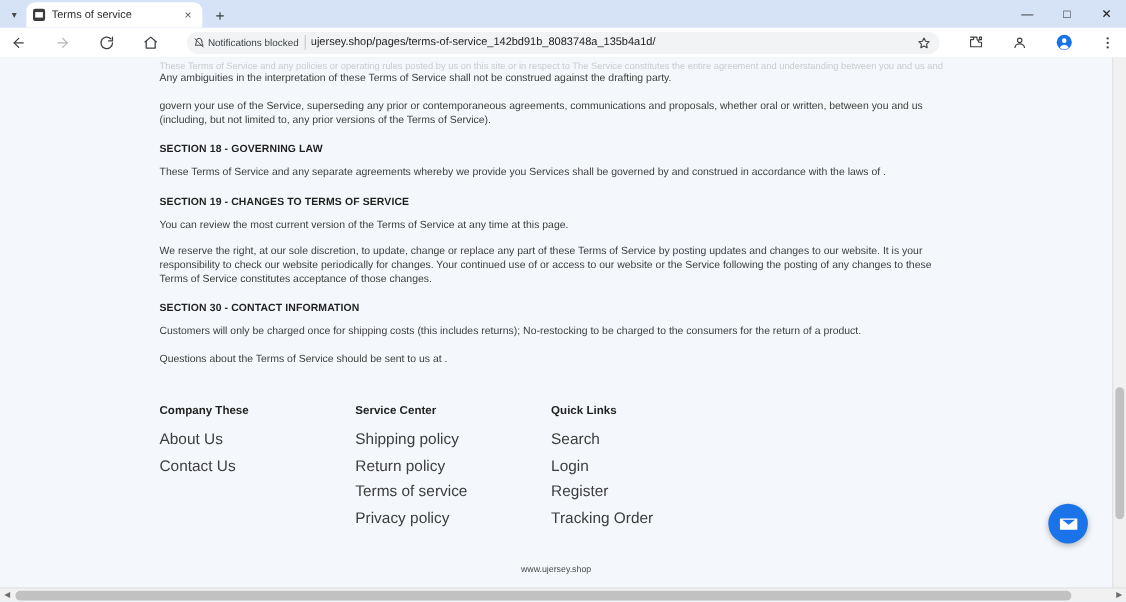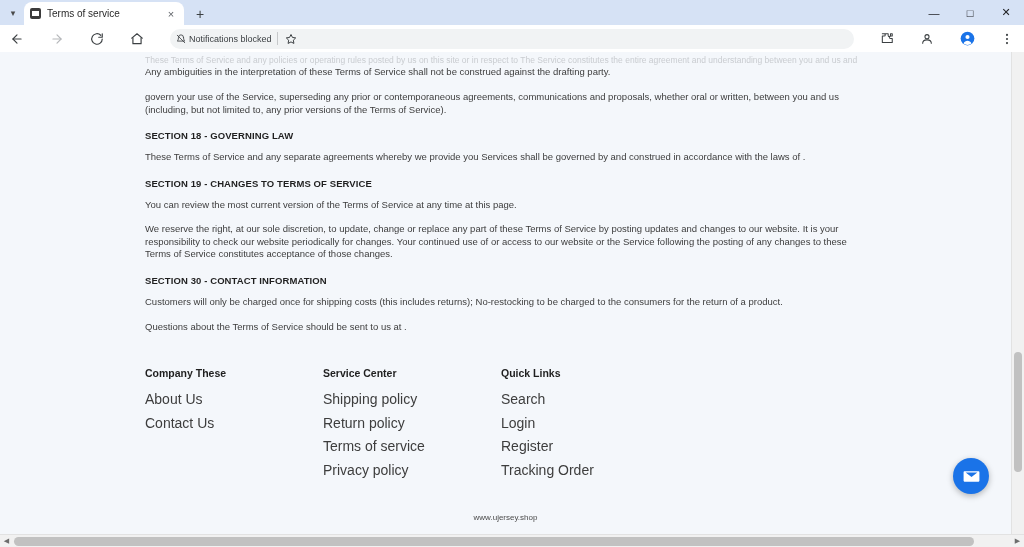--- a/index.html
+++ b/index.html
@@ -328,20 +328,21 @@
 
     <div class="omnibox">
       <span class="notif-chip">
         <svg width="10" height="10" viewBox="0 0 24 24" fill="none" stroke="#3c4043" stroke-width="2" stroke-linecap="round">
             <path d="M18 8a6 6 0 0 0-12 0c0 7-3 9-3 9h18s-3-2-3-9"></path>
             <path d="M3 3l18 18"></path>
           </svg>
         <span>Notifications blocked</span>
       </span>
       <span class="chip-sep"></span>
+      <span class="url">ujersey.shop/pages/terms-of-service_142bd91b_8083748a_135b4a1d/</span>
       <span class="tb-icon" style="width:16px;height:16px;">
         <svg width="12" height="12" viewBox="0 0 24 24" fill="none" stroke="#3c4043" stroke-width="2" stroke-linejoin="round">
             <path d="M12 3l2.9 5.9 6.5.9-4.7 4.6 1.1 6.5L12 17.8 6.2 20.9l1.1-6.5L2.6 9.8l6.5-.9z"></path>
           </svg>
       </span>
     </div>
 
     <div class="tb-icon">
       <svg width="14" height="14" viewBox="0 0 24 24" fill="none" stroke="#3c4043" stroke-width="1.8" stroke-linejoin="round">
           <path d="M10 3h4v3a2 2 0 1 0 4 0V3h3v4h-3a2 2 0 1 0 0 4h3v7H4V7h3a2 2 0 1 0 0-4H4V3h6z"></path>

